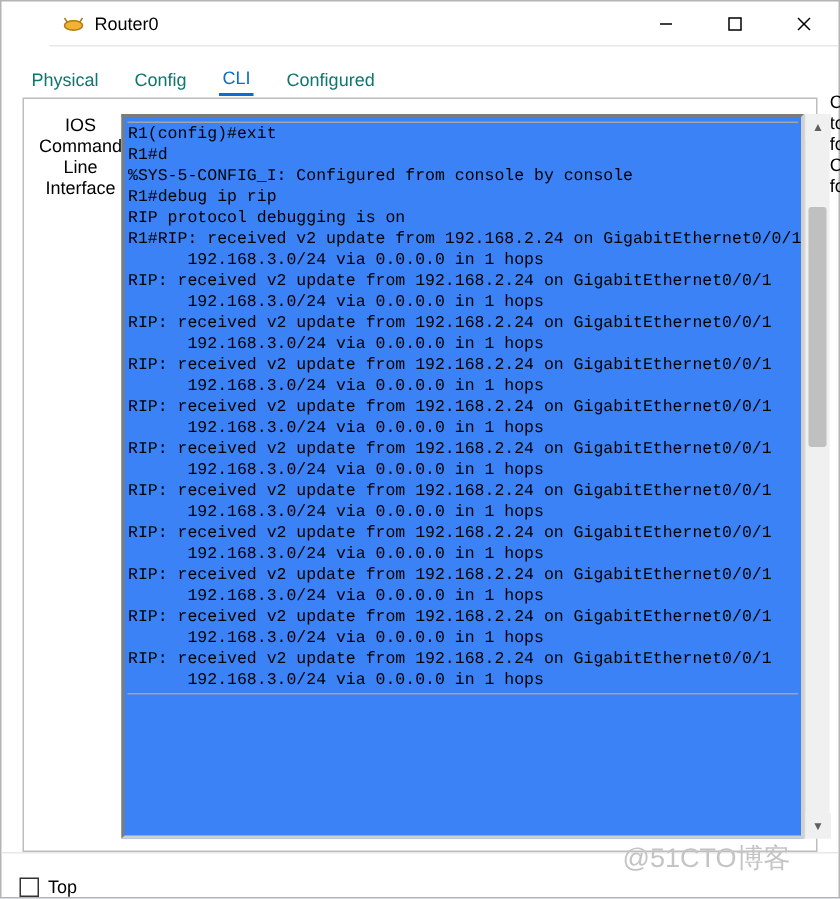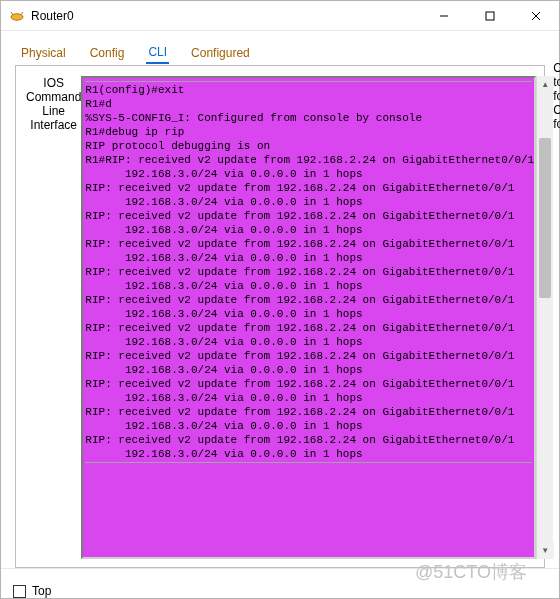--- a/index.html
+++ b/index.html
@@ -22,20 +22,21 @@
     flex-direction: column;
     background: #fff;
     position: relative;
   }
   .titlebar {
     height: 30px;
     display: flex;
     align-items: center;
     padding-left: 8px;
     border-bottom: 1px solid #e8e8e8;
+    margin-left: 32px;
   }
   .titlebar-icon {
     width: 16px;
     height: 16px;
     margin-right: 6px;
     display: flex;
     align-items: center;
     justify-content: center;
   }
   .titlebar-title {
@@ -58,21 +59,21 @@
     flex-direction: column;
   }
   .tabs {
     display: flex;
     gap: 20px;
     padding-left: 4px;
     height: 24px;
     align-items: center;
     font-size: 12px;
   }
-  .tab { cursor: pointer; padding: 3px 2px; color: #a16207; }
+  .tab { cursor: pointer; padding: 3px 2px; color: #0f766e; }
   .tab.active {
     color: #0a6dcf;
     border-bottom: 2px solid #0a6dcf;
   }
   .panel {
     flex: 1;
     border: 1px solid #bdbdbd;
     border-top: 1px solid #bdbdbd;
     margin-top: 0;
     padding: 10px 10px 8px 10px;
@@ -84,21 +85,21 @@
     font-size: 12px;
     margin-bottom: 6px;
   }
   .terminal-wrap {
     position: relative;
     flex: 1;
     display: flex;
   }
   .terminal {
     flex: 1;
-    background: #d946ef;
+    background: #3b82f6;
     border: 2px inset #d0d0d0;
     font-family: "Courier New", monospace;
     font-size: 11px;
     line-height: 14px;
     white-space: pre;
     color: #000;
     padding: 2px 0 2px 2px;
     overflow: hidden;
   }
   .terminal .hline {

